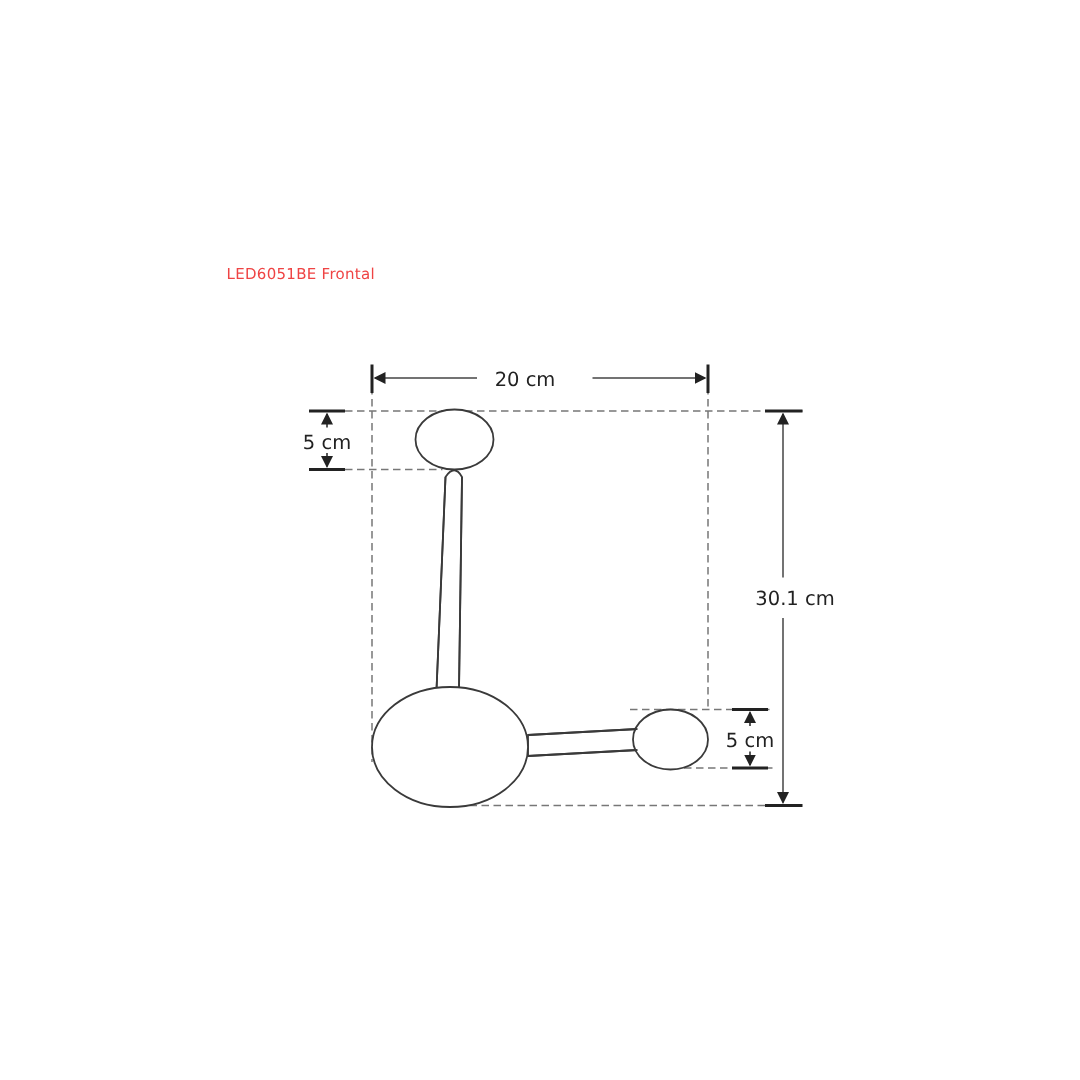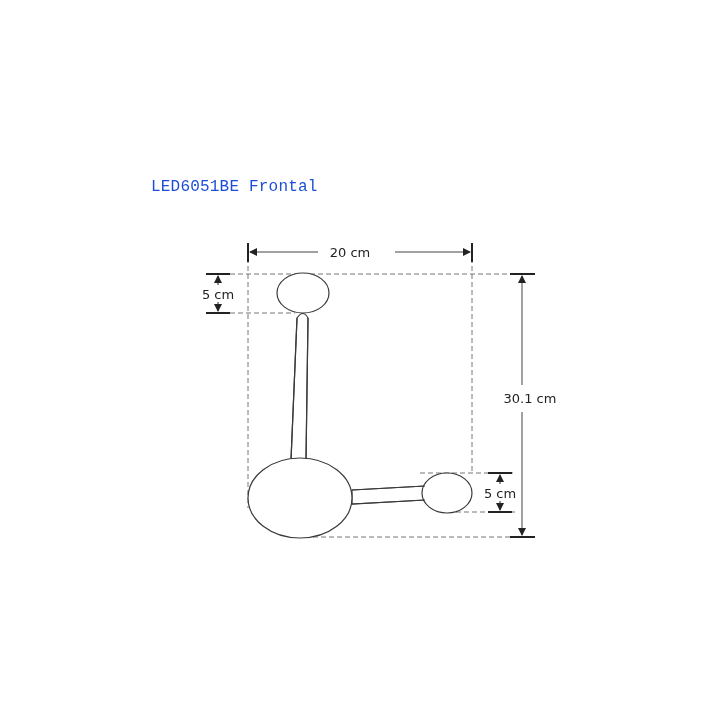--- a/index.html
+++ b/index.html
@@ -1,17 +1,17 @@
 <!DOCTYPE html>
 <html><head>
   <meta charset="utf-8">
   <style>
     html, body { margin:0; padding:0; background:#ffffff; }
     body { width:720px; height:720px; position:relative; overflow:hidden; font-family:"DejaVu Sans", sans-serif; }
-    .title { position:absolute; left:151px; top:178px; font-size:16px; color:#1d4ed8; letter-spacing:0.2px;font-family:Liberation Mono, monospace; }
+    .title { position:absolute; left:151px; top:178px; font-size:10px; color:#ef4444; letter-spacing:0.2px; }
     svg { position:absolute; left:0; top:0; }
     .lbl { font-family:"DejaVu Sans", sans-serif; font-size:13px; fill:#222; }
   </style>
 </head>
 <body>
 
 <div class="title">LED6051BE Frontal</div>
 
 <svg width="720" height="720" viewBox="0 0 720 720">
   <defs>

